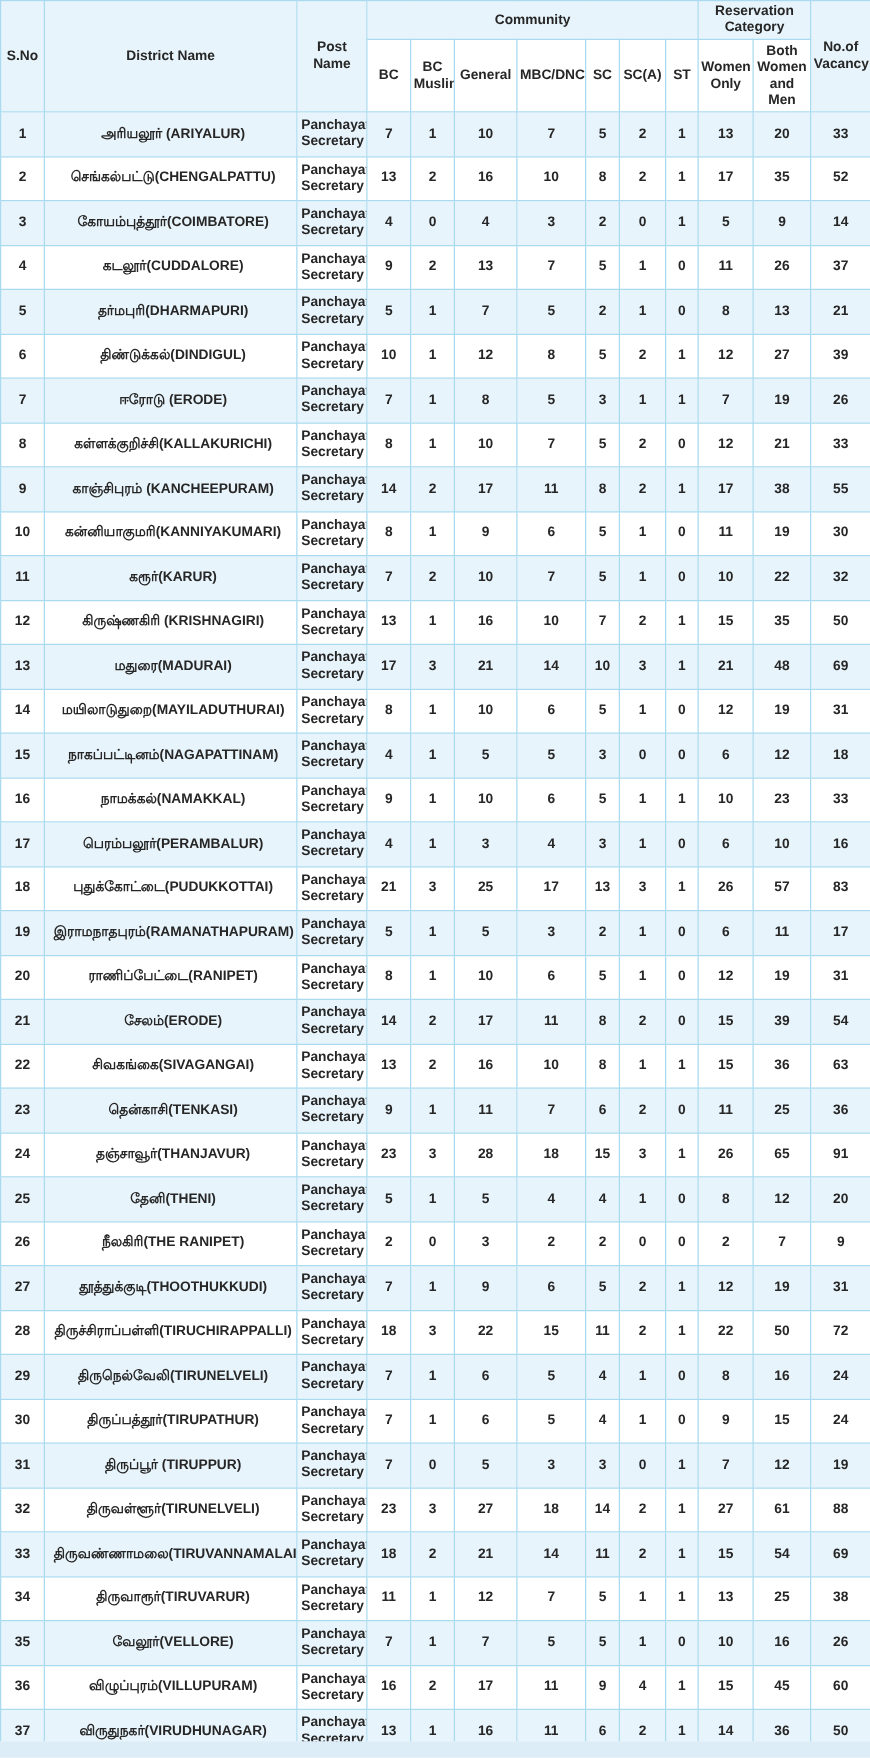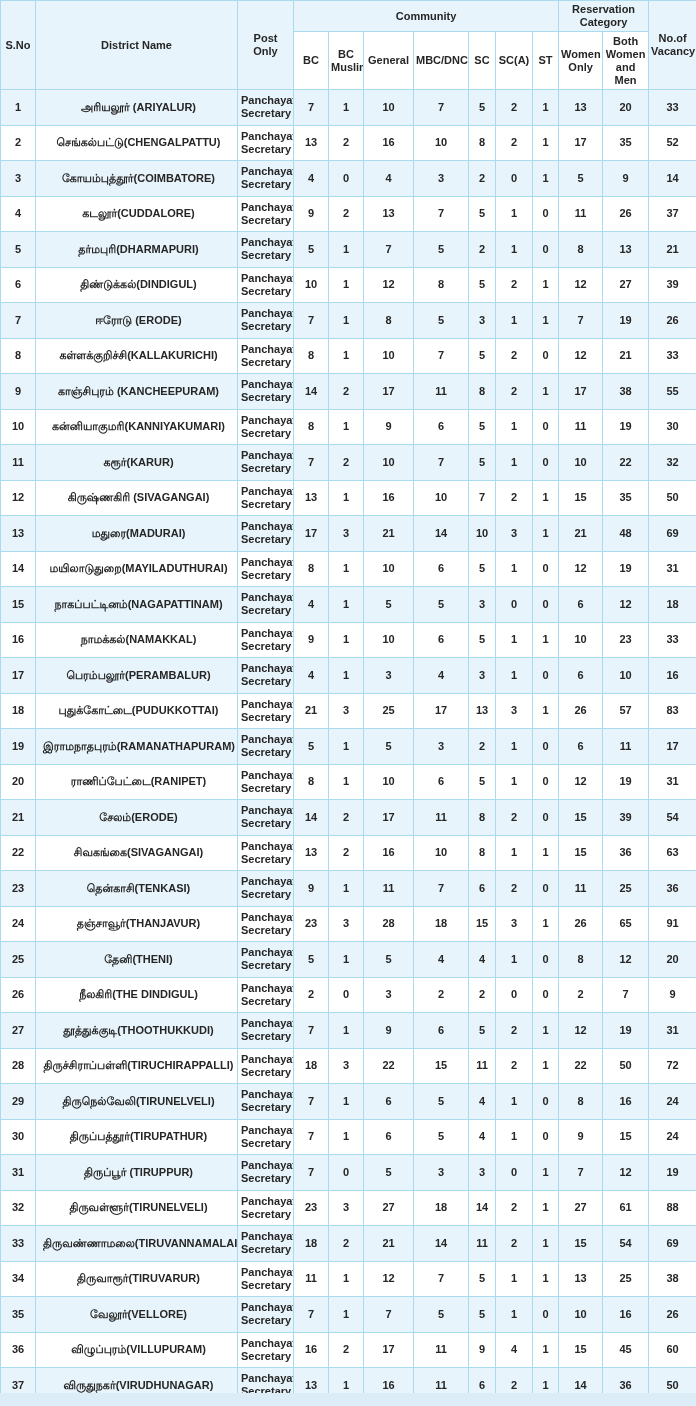--- a/index.html
+++ b/index.html
@@ -72,21 +72,21 @@
         <col style="width:37px">
       <col style="width:26px">
         <col style="width:44px">
         <col style="width:46px">
       <col style="width:48px">
     </colgroup>
     <thead>
       <tr class="head-row-1">
         <th rowspan="2" class="span-head">S.No</th>
         <th rowspan="2" class="span-head">District Name</th>
-        <th rowspan="2" class="span-head">Post Only</th>
+        <th rowspan="2" class="span-head">Post Name</th>
         <th colspan="7" class="group-head">Community</th>
         <th colspan="2" class="group-head">Reservation Category</th>
         <th rowspan="2" class="span-head">No.of Vacancy</th>
       </tr>
       <tr class="head-row-2">
         <th class="sub-head">BC</th>
         <th class="sub-head">BC Muslim</th>
         <th class="sub-head">General</th>
         <th class="sub-head nowrap">MBC/DNC</th>
         <th class="sub-head">SC</th>
@@ -257,21 +257,21 @@
           <td>7</td>
           <td>5</td>
           <td>1</td>
           <td>0</td>
           <td>10</td>
           <td>22</td>
           <td>32</td>
         </tr>
         <tr>
           <td>12</td>
-          <td class="district-cell">கிருஷ்ணகிரி (SIVAGANGAI)</td>
+          <td class="district-cell">கிருஷ்ணகிரி (KRISHNAGIRI)</td>
           <td>Panchayat Secretary</td>
           <td>13</td>
           <td>1</td>
           <td>16</td>
           <td>10</td>
           <td>7</td>
           <td>2</td>
           <td>1</td>
           <td>15</td>
           <td>35</td>
@@ -467,21 +467,21 @@
           <td>4</td>
           <td>4</td>
           <td>1</td>
           <td>0</td>
           <td>8</td>
           <td>12</td>
           <td>20</td>
         </tr>
         <tr>
           <td>26</td>
-          <td class="district-cell">நீலகிரி(THE DINDIGUL)</td>
+          <td class="district-cell">நீலகிரி(THE RANIPET)</td>
           <td>Panchayat Secretary</td>
           <td>2</td>
           <td>0</td>
           <td>3</td>
           <td>2</td>
           <td>2</td>
           <td>0</td>
           <td>0</td>
           <td>2</td>
           <td>7</td>

